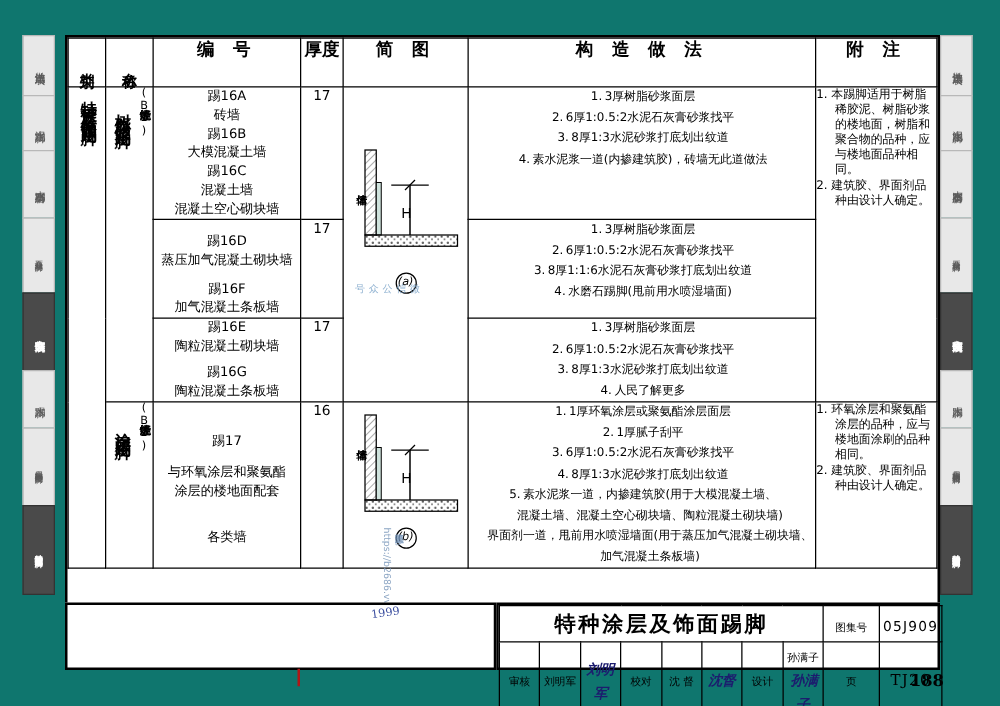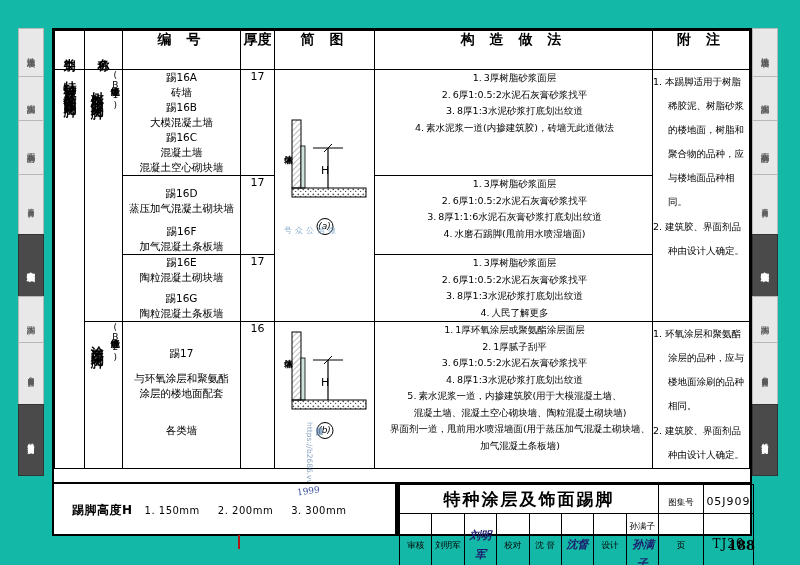--- a/index.html
+++ b/index.html
@@ -1,17 +1,17 @@
 <!DOCTYPE html>
 <html><head>
 <meta charset="utf-8">
 <style>
   html,body{margin:0;padding:0;background:#fff;}
   body{width:800px;height:565px;font-family:"DejaVu Sans","Liberation Sans",sans-serif;color:#000;overflow:hidden;}
-  .page{position:relative;width:800px;height:565px;background:#14b8a6;}
+  .page{position:relative;width:800px;height:565px;background:#0f766e;}
 
   
   .tabstrip{position:absolute;top:28px;width:26px;display:flex;flex-direction:column;}
   .tabstrip.left{left:18px;}
   .tabstrip.right{left:752px;}
   .tab{
     writing-mode:vertical-rl;
     text-orientation:upright;
     font-size:8.5px;
     line-height:11px;
@@ -57,21 +57,21 @@
   .numcell .code{font-weight:normal;}
   .thick{text-align:center;vertical-align:middle;font-size:11px;}
 
   
   .method{font-size:9.5px;line-height:15.5px;padding:5px 5px 5px 7px;}
   .method ol{margin:0;padding:0;list-style:none;text-align:center;}
   .method li{margin:0 0 1px 0;padding-left:15px;text-indent:-15px;}
   .method li .idx{display:inline-block;width:13px;text-indent:0;}
 
   
-  .notes{font-size:9.5px;line-height:24px;padding:6px 6px 6px 7px;}
+  .notes{font-size:9.5px;line-height:12px;padding:6px 6px 6px 7px;}
   .notes ol{margin:0;padding:0;list-style:none;}
   .notes li{margin:0 0 1px 0;padding-left:15px;text-indent:-15px;}
 
   
   .diag{position:relative;}
   .dwrap{position:relative;width:100%;height:100%;}
   .fig{position:absolute;left:50%;transform:translateX(-50%);}
   .figlabel{
     position:absolute;left:50%;transform:translateX(-50%);
     width:15px;height:15px;border:1px solid #000;border-radius:50%;
@@ -359,26 +359,20 @@
             <li>1. 环氧涂层和聚氨酯涂层的品种，应与楼地面涂刷的品种相同。</li>
             <li>2. 建筑胶、界面剂品种由设计人确定。</li>
           </ol>
         </td>
       </tr>
     </tbody>
       </table>
   </div>
 
   <div class="botleft">
-    <div class="t">
-      <b>踢脚高度H</b>
-      <span class="n" style="margin-left:8px">1. 150mm</span>
-      <span class="n" style="margin-left:14px">2. 200mm</span>
-      <span class="n" style="margin-left:14px">3. 300mm</span>
-    </div>
     <div class="stamp">1999</div>
   </div>
 
   <div class="botright">
     <table class="tb">
       <tbody>
           <tr>
         <td colspan="8" style="width:258px;height:28px">
           <span class="bigtitle">特种涂层及饰面踢脚</span>
         </td>

